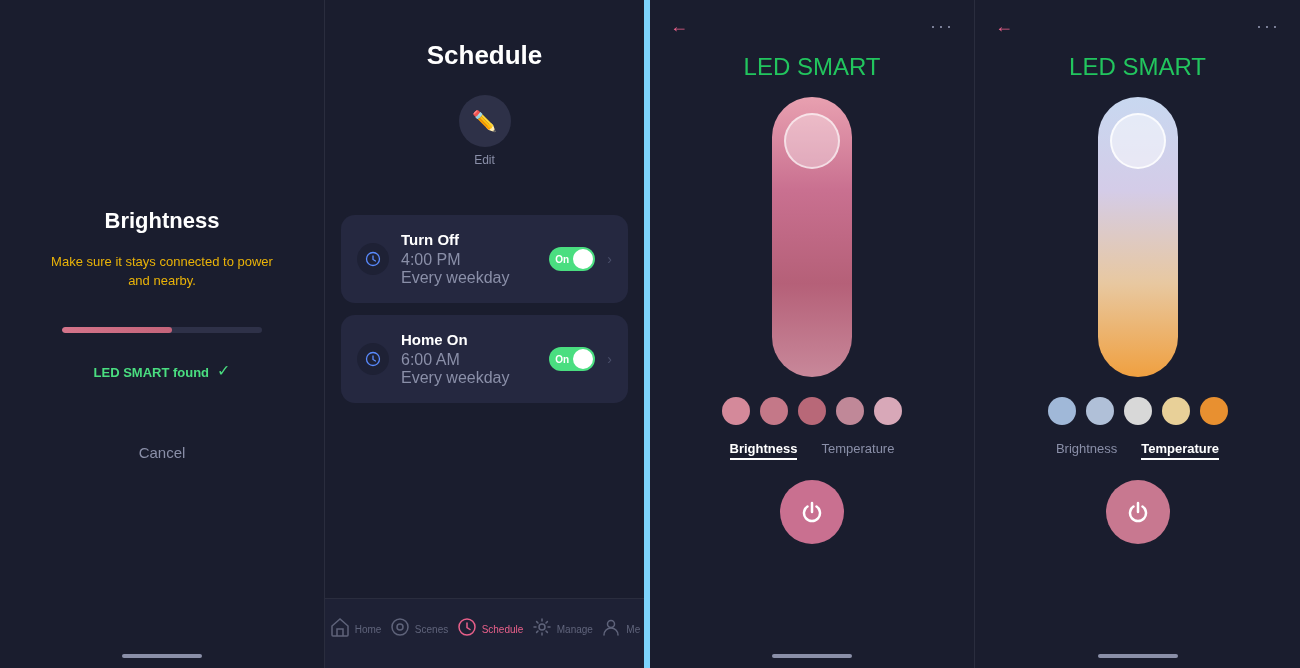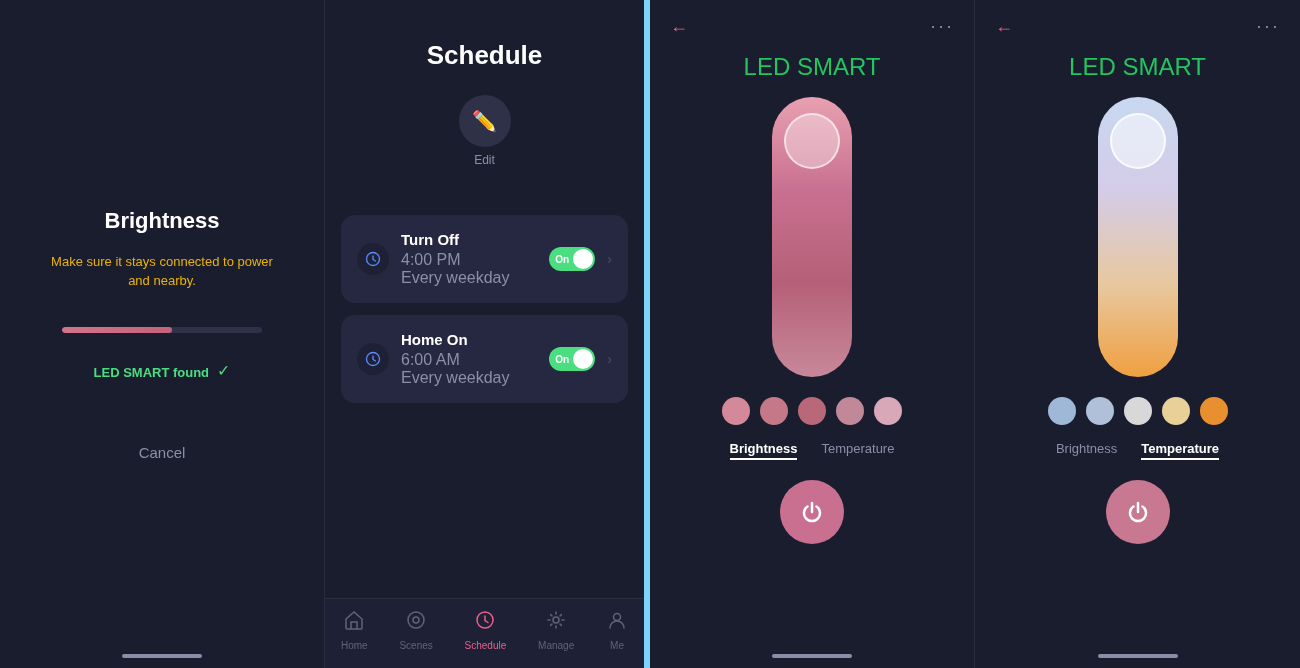--- a/index.html
+++ b/index.html
@@ -254,21 +254,21 @@
       background: #1e2135;
       display: flex;
       align-items: center;
       justify-content: space-around;
       padding-bottom: 8px;
       border-top: 1px solid #2a2d3e;
     }
 
     .nav-item {
       display: flex;
-      flex-direction: column;
+      flex-direction: row;
       align-items: center;
       gap: 4px;
       cursor: pointer;
       opacity: 0.6;
     }
 
     .nav-item.active {
       opacity: 1;
       color: #e8608a;
     }

